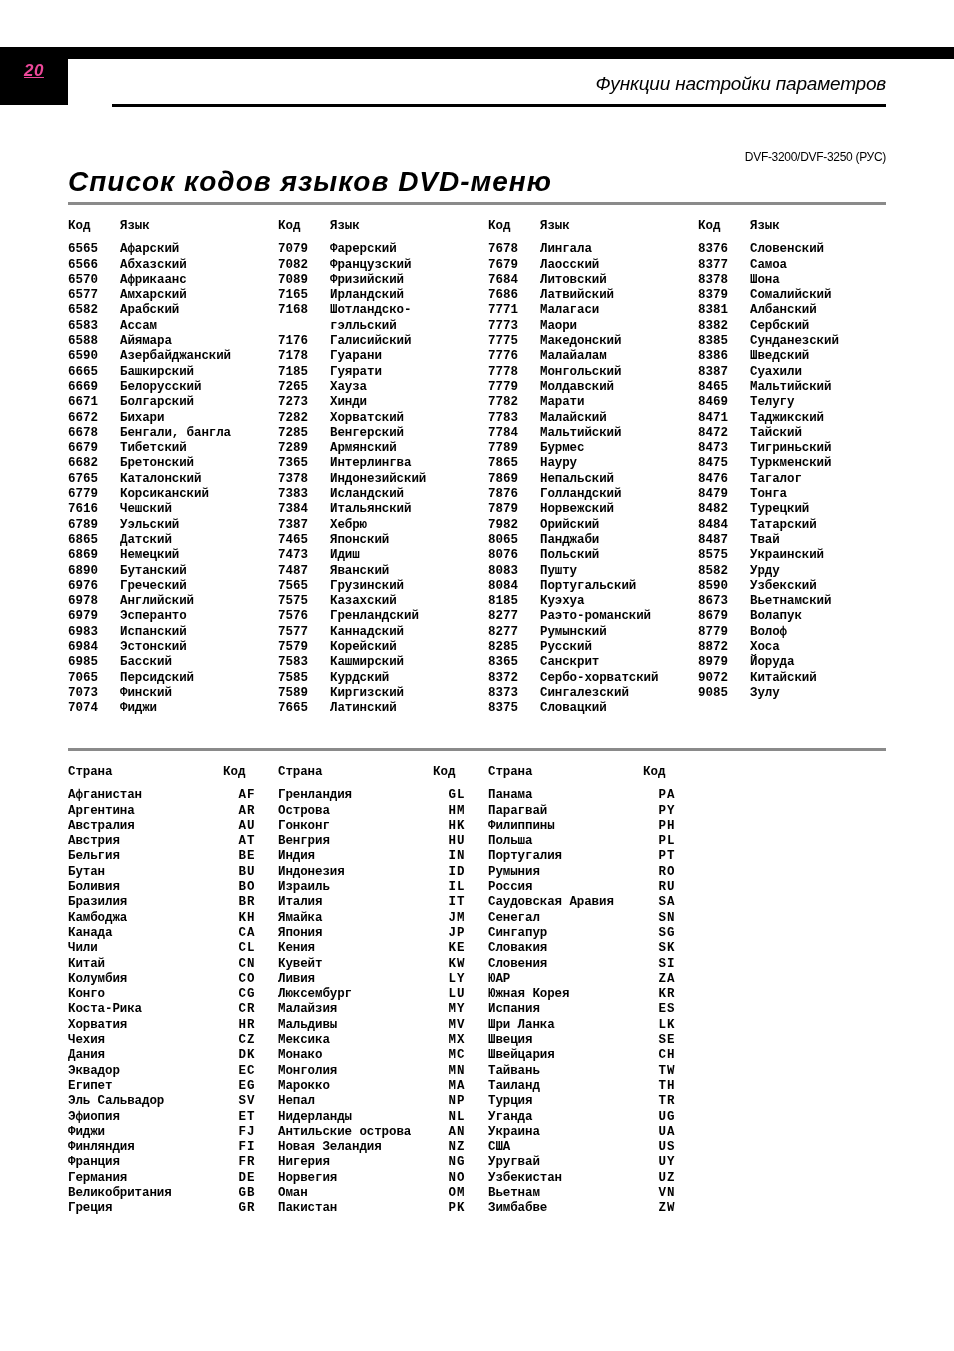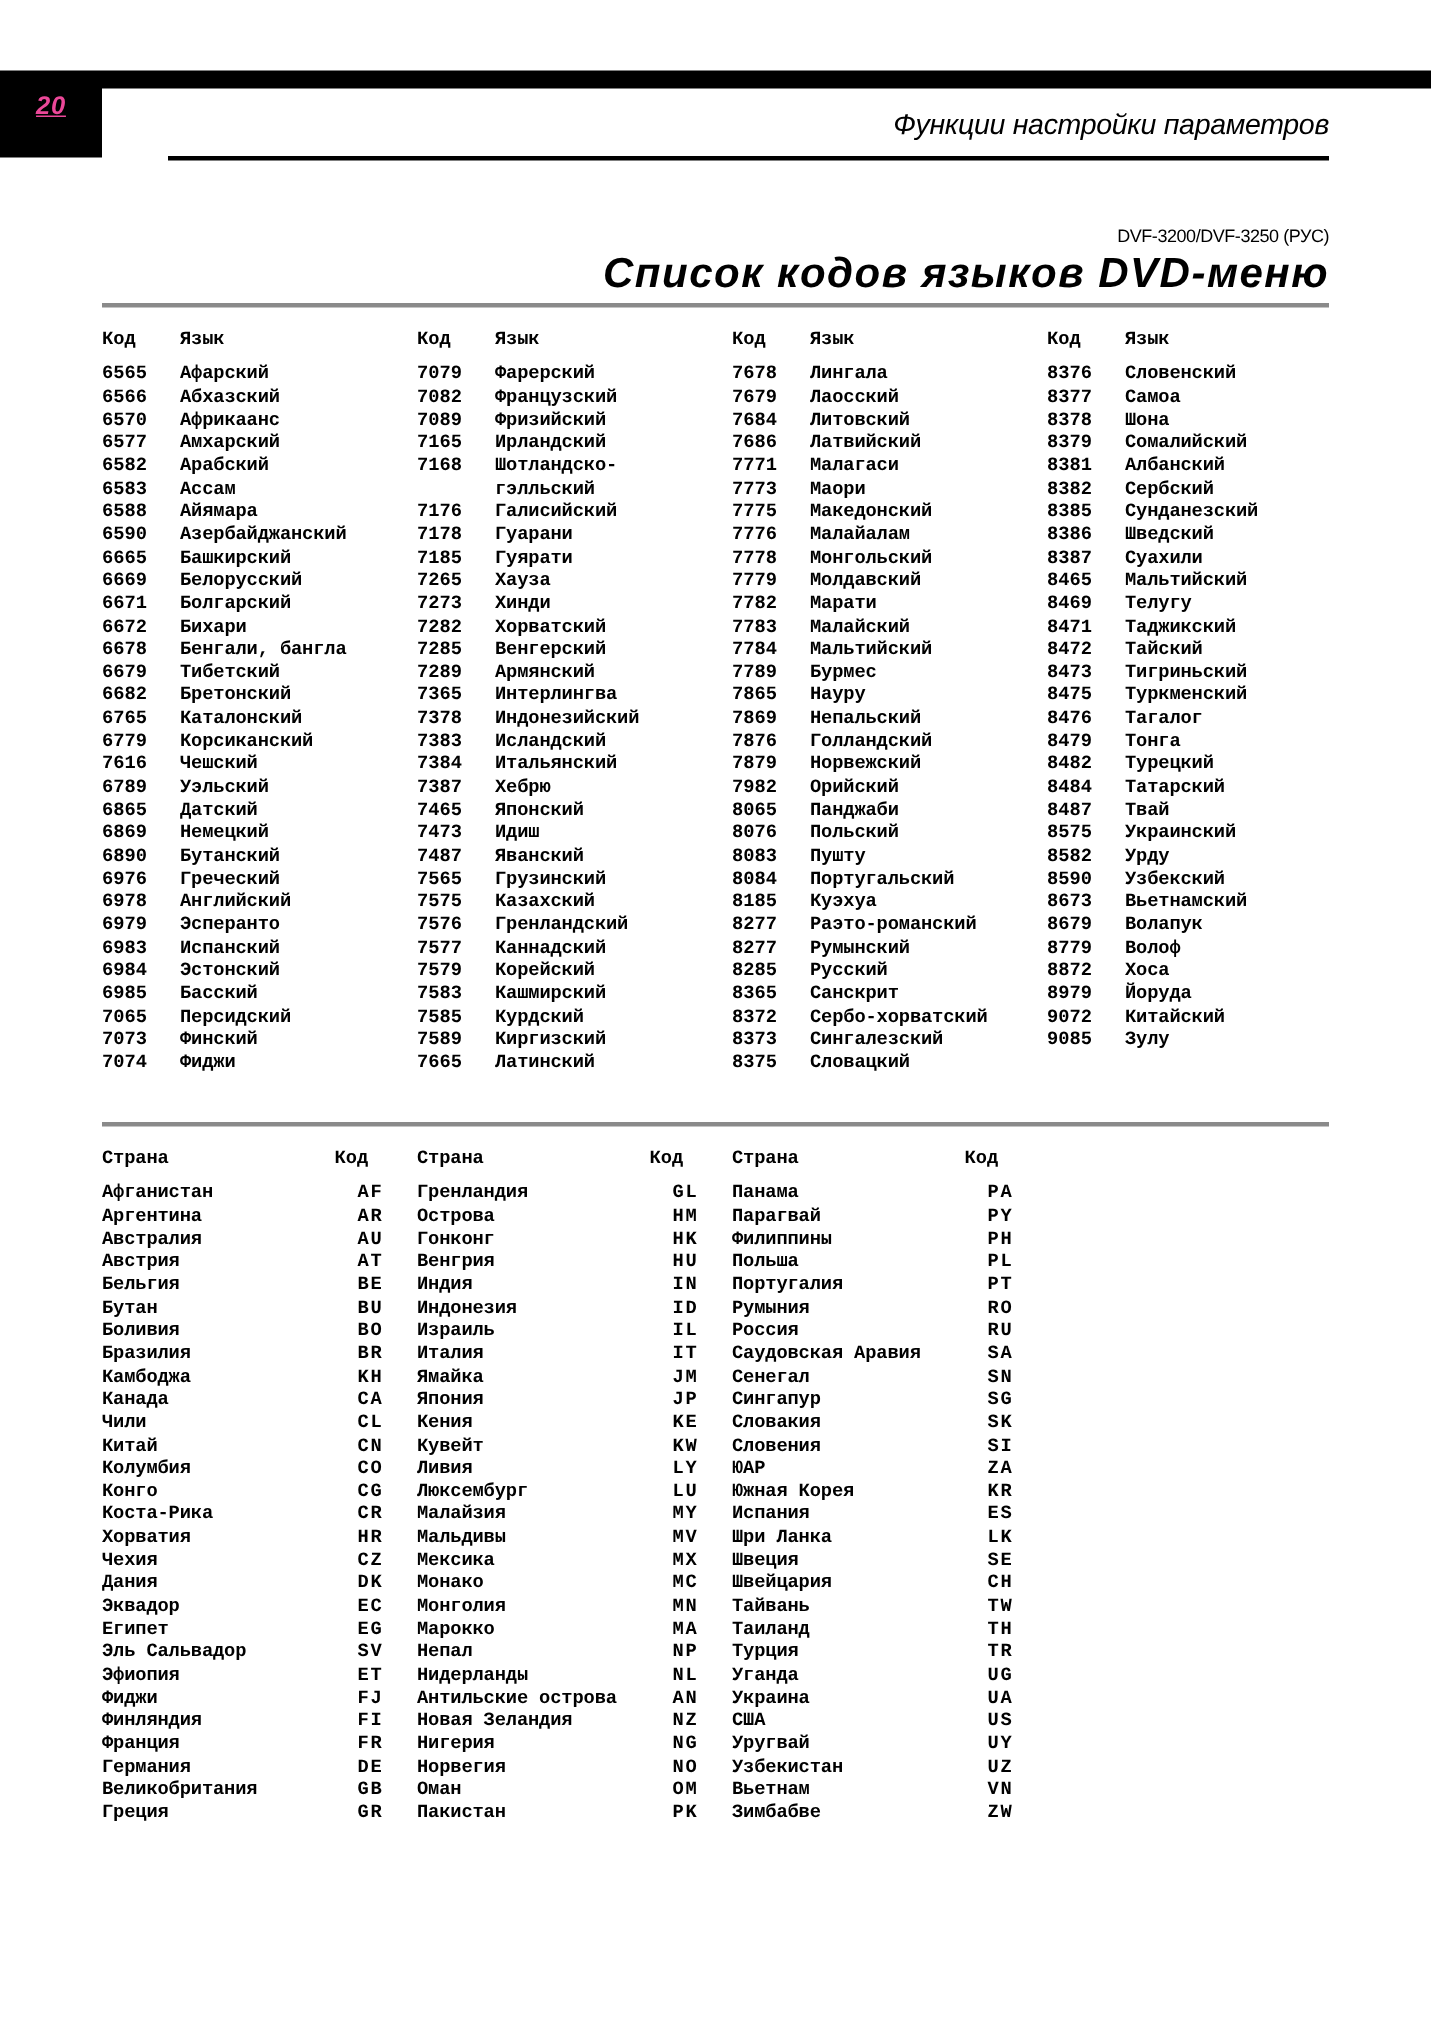--- a/index.html
+++ b/index.html
@@ -89,21 +89,20 @@
     width: 818px;
   }
   .section-title {
     font-size: 28px;
     font-weight: bold;
     font-style: italic;
     letter-spacing: 1px;
     margin: 0;
     padding: 0 0 4px 0;
     white-space: nowrap;
-    text-align: right;
   }
   .section-rule {
     width: 818px;
     height: 3px;
     background: #8a8a8a;
     margin-bottom: 14px;
   }
 
   
   .cols {

